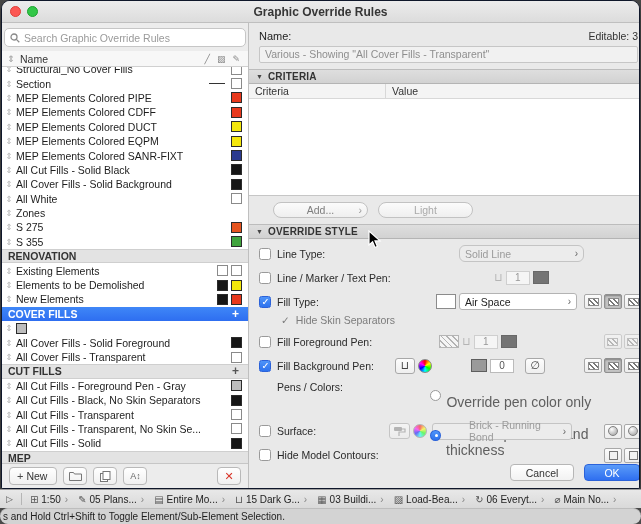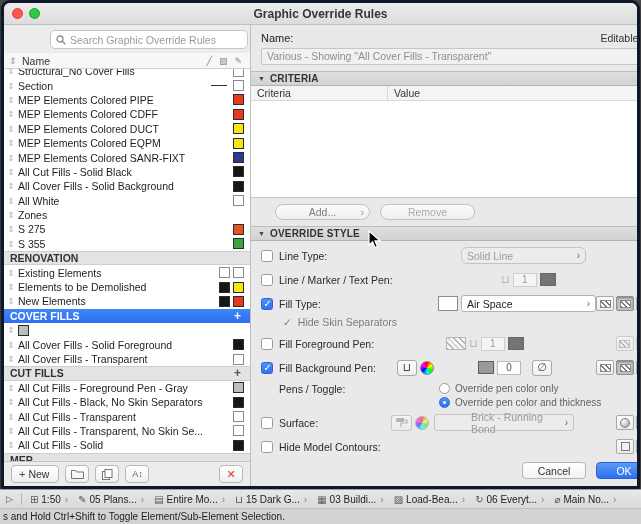--- a/index.html
+++ b/index.html
@@ -10,39 +10,39 @@
     -webkit-font-smoothing: antialiased;
   }
   .screen { position:absolute; inset:0; }
 
   
   .dialog {
     position:absolute; left:1px; top:0; width:639px; height:489px;
     background:#e9e9e9; border-radius:9px 9px 2px 2px;
     box-shadow:0 6px 16px rgba(0,0,0,.45);
     display:flex; flex-direction:column; overflow:hidden;
-    border:3px solid #0f172a;
+    border:1px solid #0f172a;
   }
   .titlebar {
     height:22px; flex:0 0 22px; position:relative;
     background:linear-gradient(#ececec,#dcdcdc);
     border-bottom:1px solid #bfbfbf;
     display:flex; align-items:center; justify-content:center;
   }
   .traffic { position:absolute; left:8px; top:0; height:100%; display:flex; align-items:center; gap:6px; }
   .dot { width:11px; height:11px; border-radius:50%; display:inline-block; }
   .dot.red { background:#fc5753; border:1px solid #df3e38; }
   .dot.green { background:#33c748; border:1px solid #1da32f; }
   .title { font-size:12px; font-weight:bold; color:#363636; }
 
   .main { flex:1; display:flex; min-height:0; }
 
   
   .left { width:247px; flex:0 0 247px; background:#ececec; border-right:1px solid #bfbfbf; display:flex; flex-direction:column; min-height:0; }
-  .searchwrap { padding:5px 2px 4px;margin-left:44px; }
+  .searchwrap { padding:5px 2px 4px; }
   .searchbox { height:19px; background:#fff; border:1px solid #c6c6c6; border-radius:5px; display:flex; align-items:center; padding:0 5px; gap:4px; }
   .searchbox input { border:none; outline:none; flex:1; font-size:10.5px; color:#444; background:transparent; font-family:inherit; }
   .searchbox input::placeholder { color:#9a9a9a; }
   .listheader { height:16px; flex:0 0 16px; background:#f7f7f7; border-bottom:1px solid #d0d0d0; display:flex; align-items:center; font-size:10.5px; color:#333; padding:0 4px 0 5px; }
   .lh-drag { color:#999; font-size:9px; width:13px; }
   .lh-name { flex:1; }
   .lh-icons { display:flex; gap:7px; color:#888; font-size:9px; margin-right:4px; }
   .rulelist { flex:1; background:#fff; overflow:hidden; display:flex; flex-direction:column; }
   .lrow { height:14.4px; flex:0 0 14.4px; display:flex; align-items:center; font-size:10.5px; color:#1d1d1d; padding-right:3px; }
   .lrow.clip { margin-top:-5px; }
@@ -87,21 +87,21 @@
   .cb { width:12px; height:12px; border:1px solid #9a9a9a; border-radius:2.5px; background:#fff; flex:0 0 12px; margin-right:6px; position:relative; }
   .cb.on { background:linear-gradient(#4e94f9,#2d72ee); border-color:#2b62d9; }
   .cb.on::after { content:"✓"; position:absolute; left:1.5px; top:-1px; color:#fff; font-size:9.5px; font-weight:bold; }
   .olbl { white-space:nowrap; }
   .w182 { width:182px; } .w159 { width:159px; } .w118 { width:118px; } .w112 { width:112px; } .w160 { width:160px; }
   .ind { margin-left:18px; }
   .gray { color:#7c7c7c; }
   .dropdown { height:17px; background:#fff; border:1px solid #b3b3b3; border-radius:3px; display:flex; align-items:center; padding:0 5px; font-size:10.5px; color:#222; gap:4px; }
   .dropdown .chev { margin-left:auto; color:#666; font-size:10px; }
   .dropdown.disabled { background:#ececec; color:#9b9b9b; border-color:#c4c4c4; }
-  .dropdown.w118 { width:135px; } .dropdown.w125 { width:125px;border-radius:6px; } .dropdown.w140 { width:140px; }
+  .dropdown.w118 { width:118px; } .dropdown.w125 { width:125px;border-radius:6px; } .dropdown.w140 { width:140px; }
   .rzone { margin-left:auto; width:58px; flex:0 0 58px; display:flex; gap:2px; justify-content:flex-end; align-items:center; }
   .tgl { width:18px; height:15px; border:1px solid #a8a8a8; background:linear-gradient(#fbfbfb,#ededed); border-radius:2px; display:flex; align-items:center; justify-content:center; }
   .tgl.on { background:#c4c4c4; box-shadow:inset 0 1px 2px rgba(0,0,0,.35); border-color:#8f8f8f; }
   .tgl.dis { opacity:.45; }
   .hat { width:11px; height:8px; border:1px solid #8b8b8b; background:repeating-linear-gradient(45deg,#777 0 1px,transparent 1px 3.5px); background-color:#fff; }
   .sphere { width:10px; height:10px; border-radius:50%; background:radial-gradient(circle at 35% 30%, #fdfdfd, #9a9a9a); border:1px solid #808080; }
   .cube { width:9px; height:9px; border:1px solid #777; background:#f2f2f2; }
   .pengroup { margin-left:auto; display:flex; align-items:center; gap:3px; }
   .penglyph { color:#8a8a8a; font-size:11px; }
   .numfield { width:24px; height:14px; border:1px solid #bbb; background:#fff; font-size:10px; color:#555; display:inline-flex; align-items:center; justify-content:center; }
@@ -110,35 +110,35 @@
   .hatchprev { width:20px; height:13px; border:1px solid #8b8b8b; background:repeating-linear-gradient(45deg,#888 0 1px,transparent 1px 4px); background-color:#fff; }
   .prevsw { width:20px; height:15px; background:#fff; border:1px solid #8b8b8b; margin-right:3px; }
   .iconbtn { min-width:20px; height:16px; border:1px solid #a8a8a8; background:linear-gradient(#fdfdfd,#efefef); border-radius:3px; display:inline-flex; align-items:center; justify-content:center; padding:0 3px; color:#444; font-size:11px; }
   .wheel { width:14px; height:14px; border-radius:50%; border:1px solid #888; background:conic-gradient(#f00,#ff0,#0f0,#0ff,#00f,#f0f,#f00); margin-left:3px; }
   .dim { opacity:.55; }
   .radios { margin-left:0; display:flex; flex-direction:column; gap:3px; }
   .radiorow { display:flex; align-items:center; gap:5px; }
   .radio { width:11px; height:11px; border-radius:50%; border:1px solid #9a9a9a; background:#fff; position:relative; }
   .radio.on { background:linear-gradient(#4e94f9,#2d72ee); border-color:#2b62d9; }
   .radio.on::after { content:""; position:absolute; left:3.2px; top:3.2px; width:3px; height:3px; border-radius:50%; background:#fff; }
-  .radlab { font-size:10px; color:#5f5f5f; }
+  .radlab { font-size:14px; color:#5f5f5f;margin-top:13px; }
   .pens { align-items:flex-start; }
   .dlgbtns { margin:auto 8px 7px 0; display:flex; justify-content:flex-end; gap:10px; align-items:center; }
   .cbtn { width:64px; height:17px; background:linear-gradient(#fff,#f2f2f2); border:1px solid #b6b6b6; border-radius:4px; font-size:10.5px; color:#333; font-family:inherit; }
   .okbtn { width:56px; height:17px; background:linear-gradient(#5a9bf8,#2f6ff0); border:1px solid #2b62d9; border-radius:4px; font-size:10.5px; color:#fff; font-family:inherit; }
 
   
   .statusbar { position:absolute; left:0; top:489px; width:641px; height:19px; background:linear-gradient(#e8e8e8,#d9d9d9); border-top:1px solid #9e9e9e; display:flex; align-items:center; padding:0 4px; gap:4px; font-size:10px; color:#222; }
   .sb-disc { color:#555; font-size:9px; padding:0 2px; }
   .sb-sep { width:1px; height:12px; background:#b5b5b5; margin:0 2px; }
   .sbi { display:flex; align-items:center; gap:3px; padding:0 2px; }
   .sbic { color:#555; font-size:10px; }
   .sbl { white-space:nowrap; }
   .sbc { color:#888; font-size:10px; margin-left:1px; }
-  .hintbar { position:absolute; left:0; top:508px; width:641px; height:16px; background:#d3d3d3; border-top:1px solid #bdbdbd; display:flex; align-items:center; font-size:10px; color:#1e1e1e; padding-left:3px; }
+  .hintbar { position:absolute; left:0; top:508px; width:641px; height:16px; background:#d3d3d3; border-top:1px solid #bdbdbd; display:flex; align-items:center; font-size:10px; color:#1e1e1e; padding-left:3px;border-radius:8px; }
 
   .cursor { position:absolute; left:368px; top:230px; z-index:99; pointer-events:none; }
 </style>
 </head>
 <body>
 
 <div class="screen">
 
   <div class="dialog">
 
@@ -406,21 +406,21 @@
           </div>
           <div class="critbody"></div>
         </div>
 
         <div class="critbtns">
           <button class="gbtn">
             <span>Add...</span>
             <span class="subchev">›</span>
           </button>
           <button class="gbtn dis">
-            <span>Remove</span>
+            <span>Light</span>
           </button>
         </div>
 
         <div class="secbar">
           <span class="tri">▼</span>
           <span class="sectitle">OVERRIDE STYLE</span>
         </div>
 
         <div class="ovr">
 
@@ -511,21 +511,21 @@
               <span class="tgl on">
                   <span class="hat"></span>
                 </span>
               <span class="tgl">
                   <span class="hat"></span>
                 </span>
             </div>
           </div>
 
           <div class="orow pens">
-            <span class="olbl w160 ind">Pens / Toggle:</span>
+            <span class="olbl w160 ind">Pens / Colors:</span>
             <div class="radios">
               <div class="radiorow">
                 <span class="radio"></span>
                 <span class="radlab">Override pen color only</span>
               </div>
               <div class="radiorow">
                 <span class="radio on"></span>
                 <span class="radlab">Override pen color and thickness</span>
               </div>
             </div>

